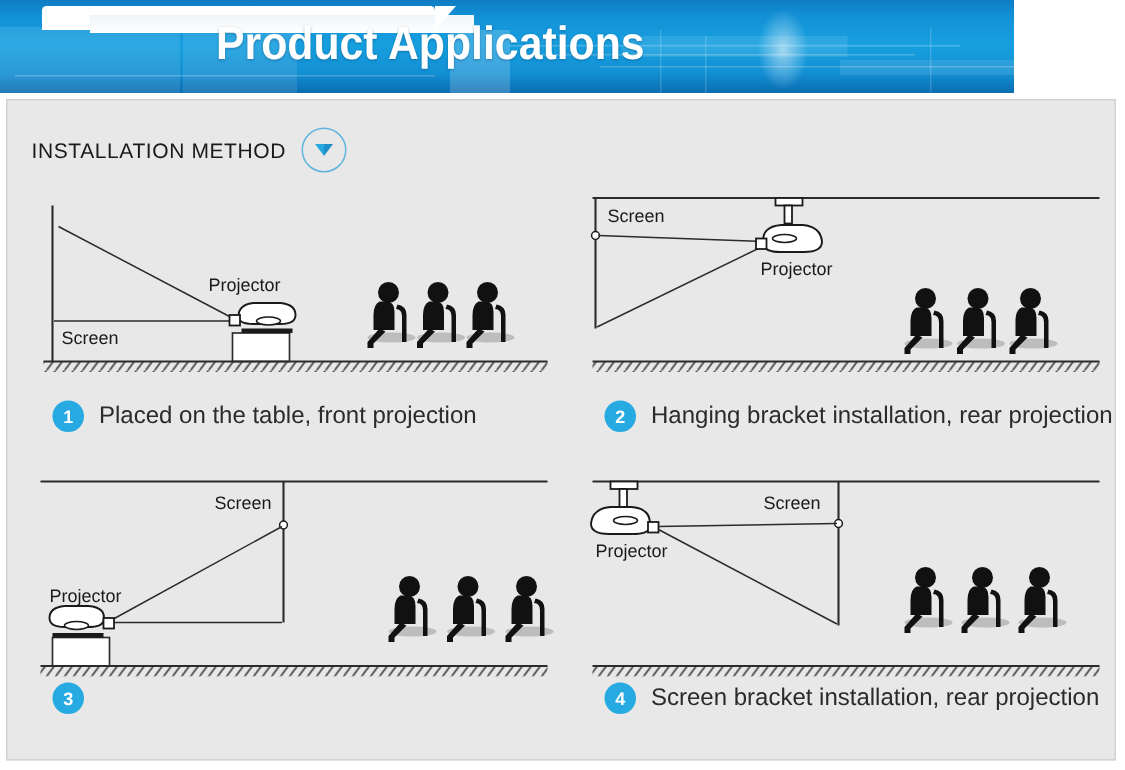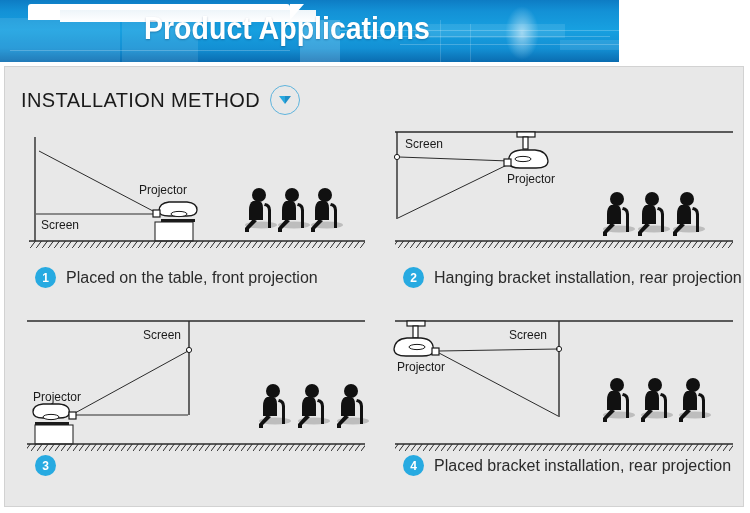--- a/index.html
+++ b/index.html
@@ -12,21 +12,21 @@
     height: 513px;
     font-family: "Liberation Sans", sans-serif;
     overflow: hidden;
     position: relative;
   }
 
   
   .banner {
     position: absolute;
     left: 0; top: 0;
-    width: 619px;
+    width: 676px;
     height: 62px;
     overflow: hidden;
     background: linear-gradient(180deg,
         #0d7cc4 0%,
         #1391d6 18%,
         #17a0e0 48%,
         #1390d4 78%,
         #0a6cb0 100%);
   }
   .banner-deco {
@@ -104,21 +104,21 @@
 
   .section-head {
     position: absolute;
     left: 16px;
     top: 18px;
     display: flex;
     align-items: center;
     gap: 10px;
   }
   .section-title {
-    font-size: 20px;
+    font-size: 14px;
     color: #1a1a1a;
     letter-spacing: 0.4px;
     white-space: nowrap;
   }
   .chevron-circle {
     width: 28px; height: 28px;
     border-radius: 50%;
     border: 1.6px solid #5fb4dd;
     background: #e8e8e8;
     display: flex;
@@ -450,18 +450,18 @@
             <path d="M2 30 l-8 9 l0 4 l4 0 l0 -3 l8 -8 z"></path>
             <path d="M14 14 q6 1 6 7 l0 18 l-3 0 l0 -17 q0 -5 -4 -5 z"></path>
           </g>
         </g>
 
         <line x1="14" y1="137" x2="352" y2="137" stroke="#2b2b2b" stroke-width="1.3"></line>
         <rect x="14" y="137" width="338" height="7" fill="url(#hatch4)"></rect>
       </svg>
       <div class="caption">
         <span class="badge">4</span>
-        <span class="caption-text">Placed bracket installation, rear projection</span>
+        <span class="caption-text">Screen bracket installation, rear projection</span>
       </div>
     </div>
 
   </div>
 </div>
 
 </body></html>

